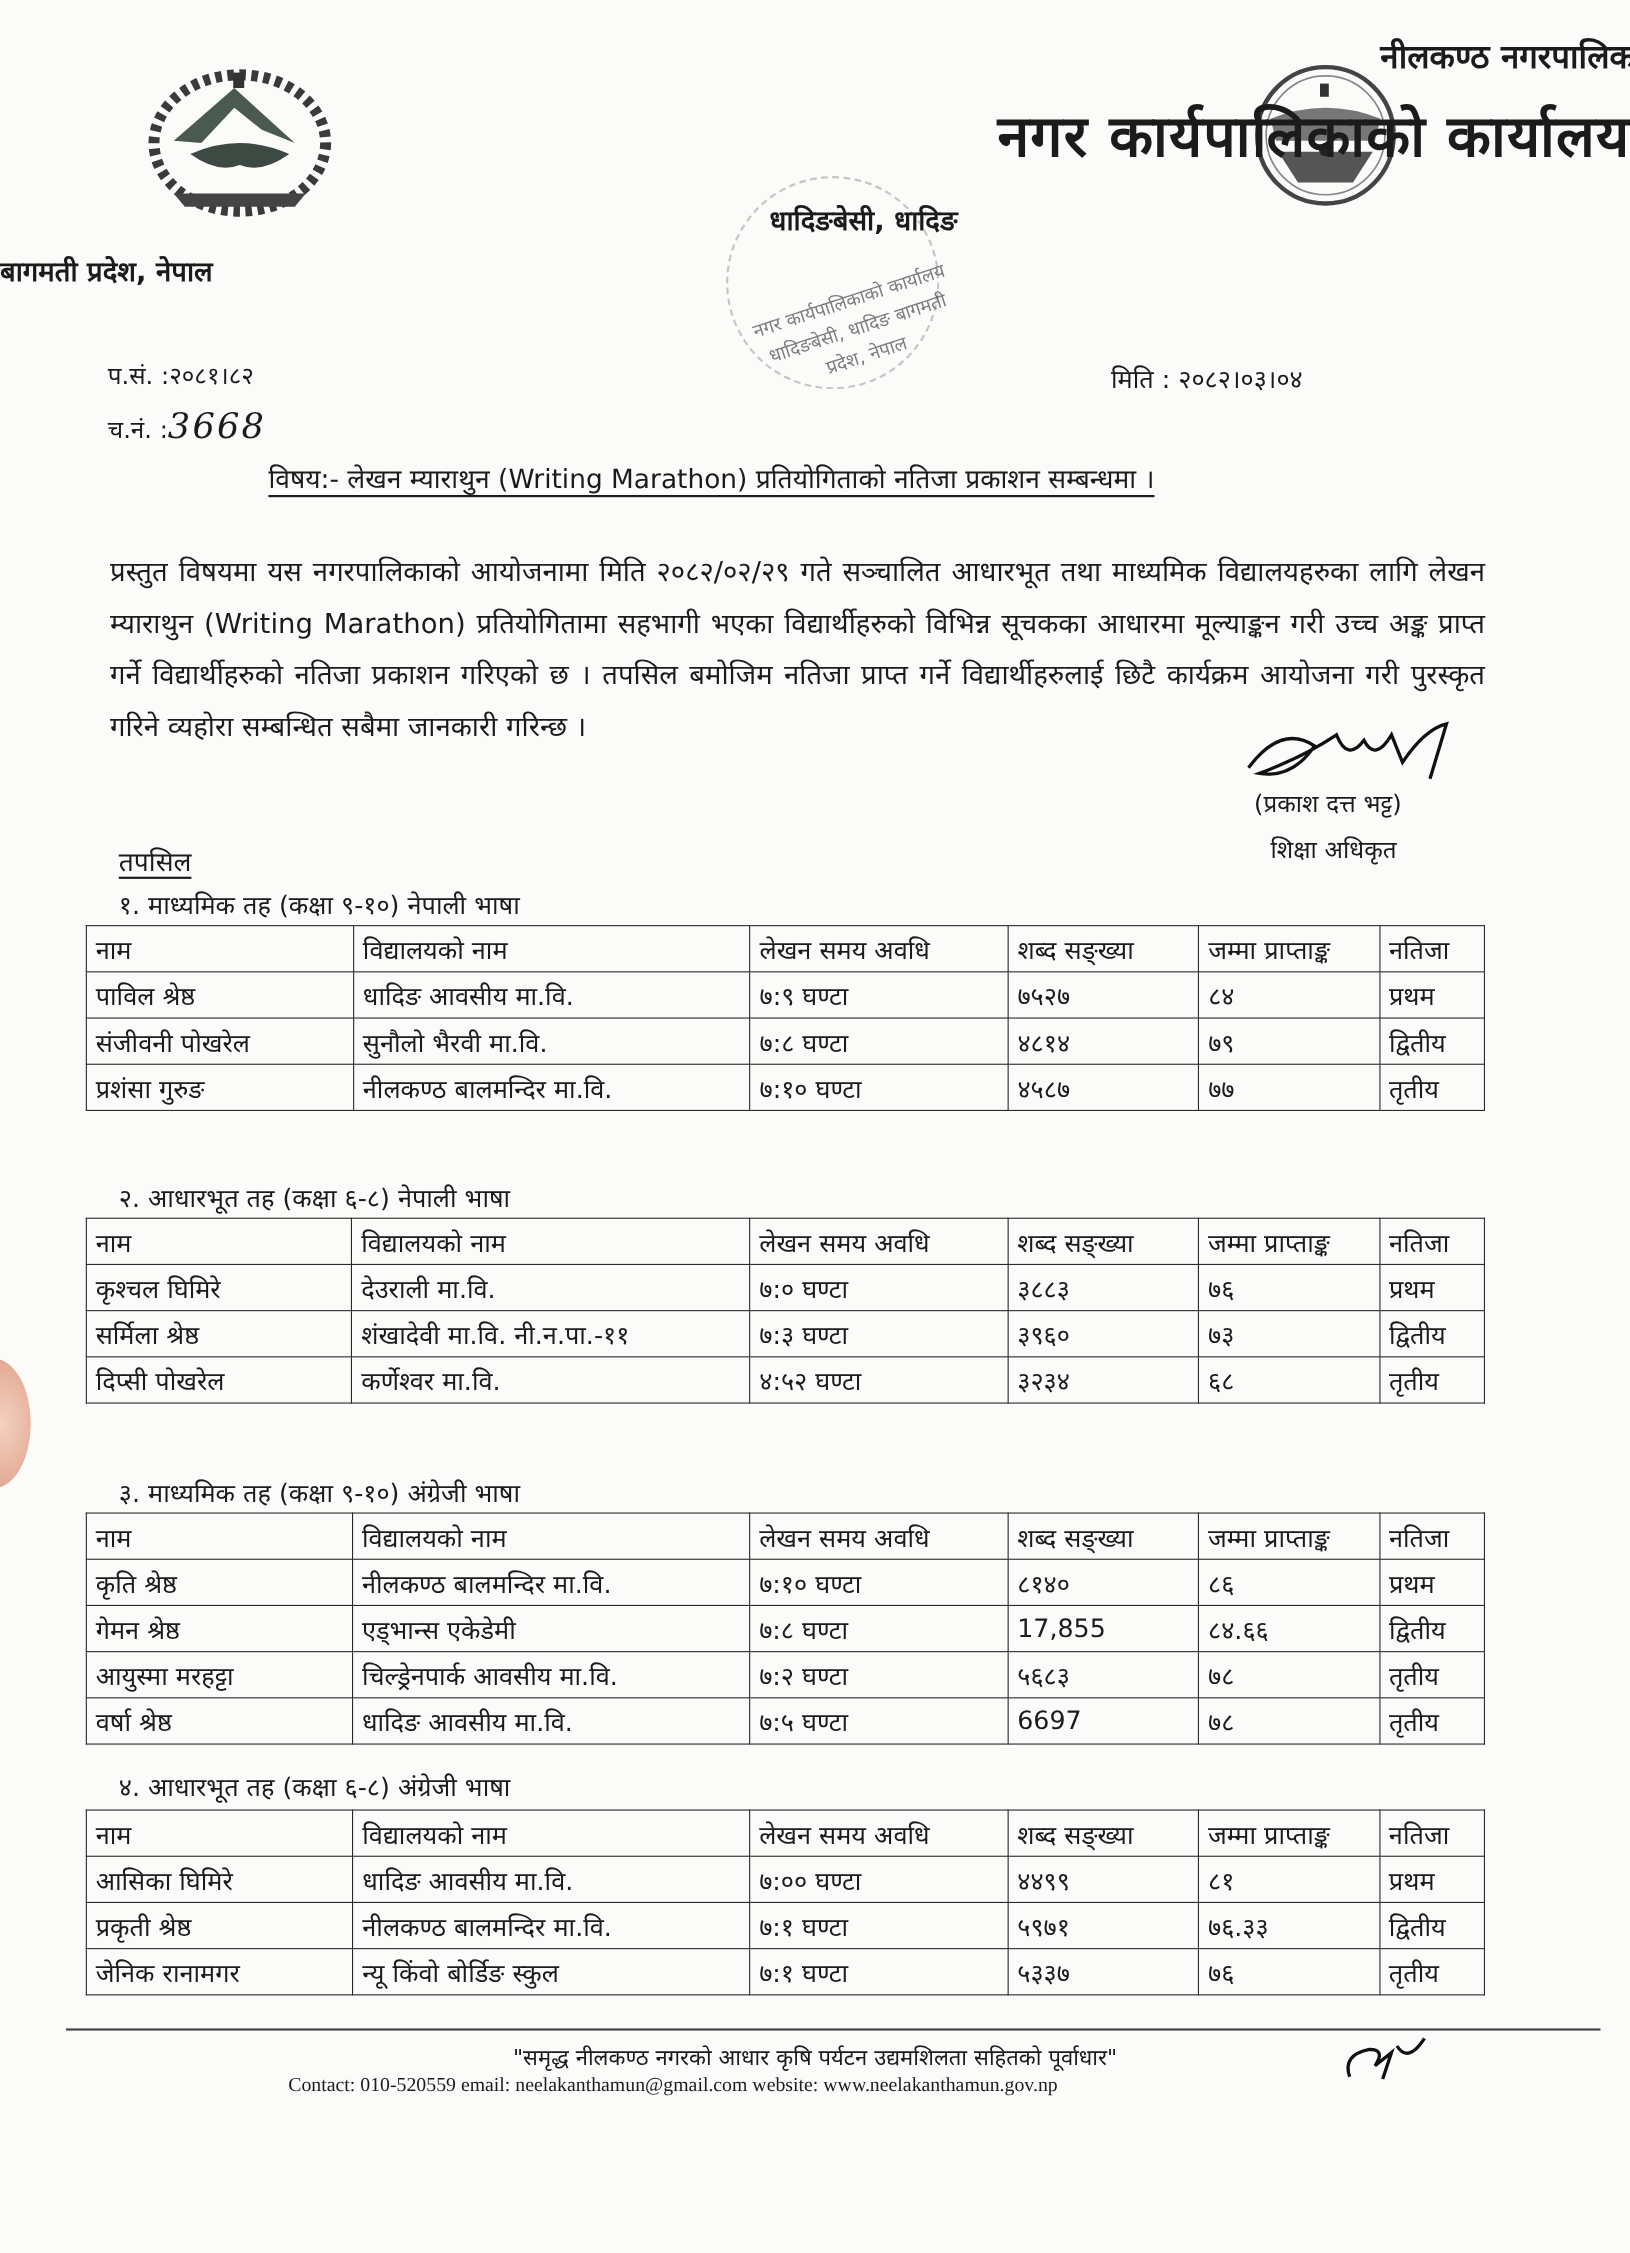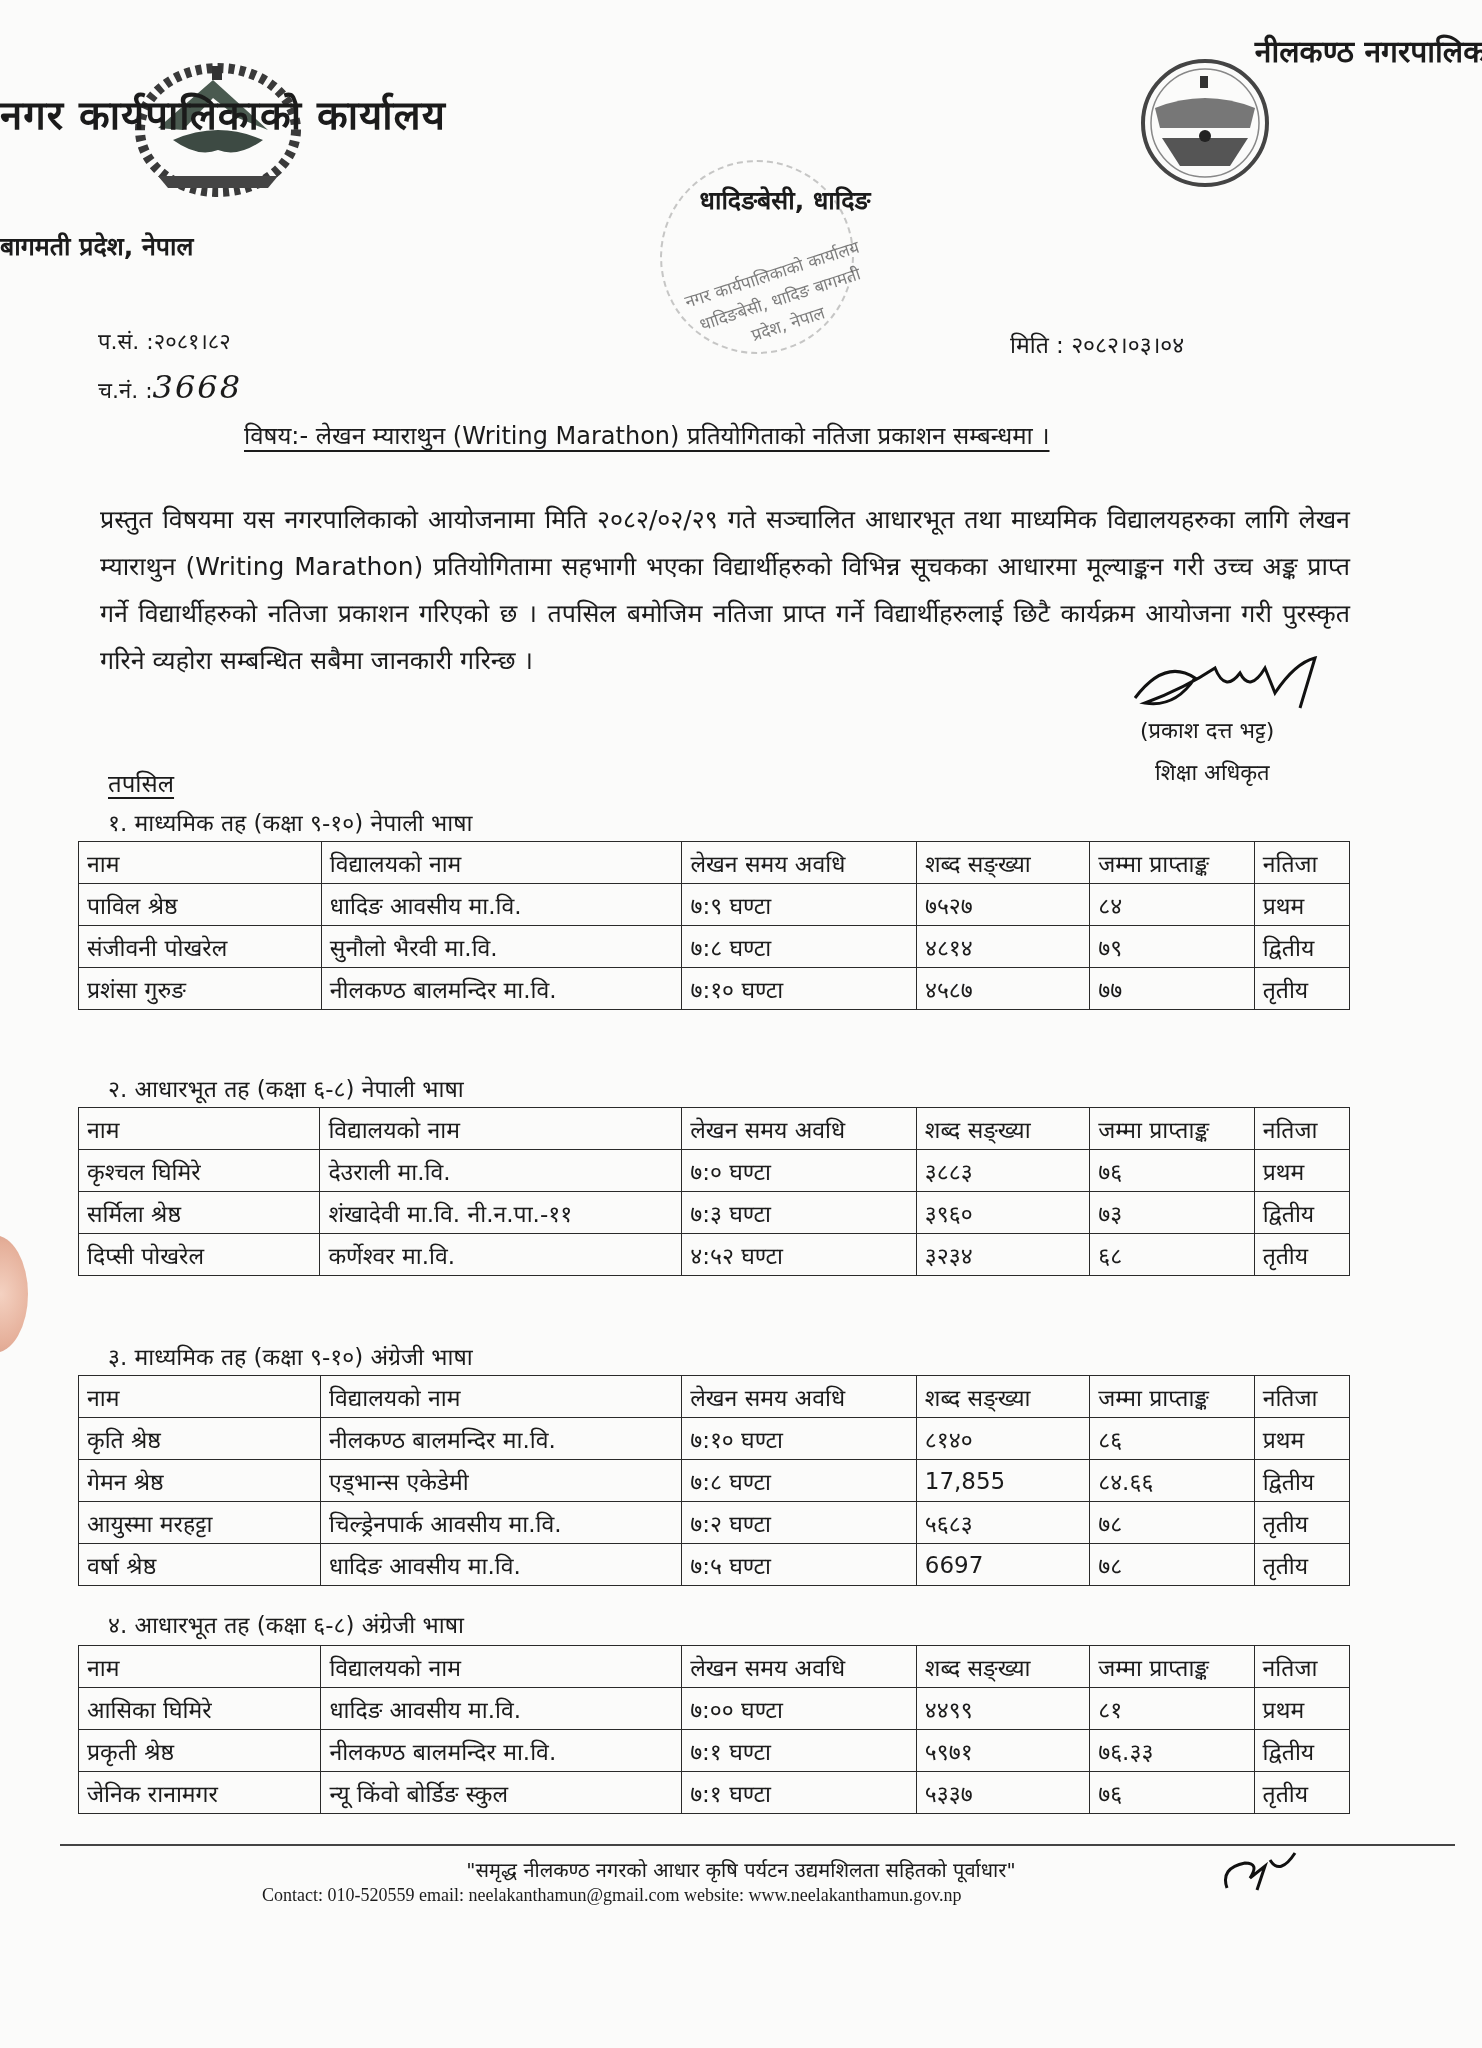--- a/index.html
+++ b/index.html
@@ -10,21 +10,21 @@
   .page { position: absolute; inset: 0; }
   .finger {
     position: absolute; left: -40px; top: 1235px; width: 68px; height: 118px;
     border-radius: 50%; background: radial-gradient(ellipse at 60% 50%, #f3cdbb 0%, #e3a78f 60%, #c98770 100%);
     opacity: .9;
   }
   .emblem { position: absolute; }
   .emblem-left { left: 118px; top: 58px; width: 200px; height: 140px; }
   .emblem-right { left: 1130px; top: 48px; width: 150px; height: 160px; }
   .hdr-small { position: absolute; left: 12px; width: 100%; text-align: right; top: 30px; font-size: 30px; font-weight: bold; }
-  .hdr-big { position: absolute; left: 0; width: 100%; text-align: left; top: 86px; font-size: 40px; font-weight: bold; letter-spacing: 1px; }
+  .hdr-big { position: absolute; left: 0; width: 100%; text-align: right; top: 86px; font-size: 52px; font-weight: bold; letter-spacing: 1px; }
   .hdr-addr1 { position: absolute; left: 0; width: 100%; text-align: center; top: 182px; font-size: 25px; font-weight: bold; padding-left: 44px; }
   .hdr-addr2 { position: absolute; left: 0; width: 100%; text-align: left; top: 228px; font-size: 25px; font-weight: bold; }
   .stamp {
     position: absolute; left: 660px; top: 160px; width: 190px; height: 190px;
     border-radius: 50%; border: 2px dashed rgba(60,60,60,.35); opacity: .8;
   }
   .stamp-text { position: absolute; left: 680px; top: 260px; transform: rotate(-18deg); font-size: 17px; color: rgba(40,40,40,.6); line-height: 26px; width: 200px; text-align: center; }
   .ref { position: absolute; left: 98px; font-size: 22px; }
   .ref-ps { top: 325px; }
   .ref-cn { top: 368px; }

